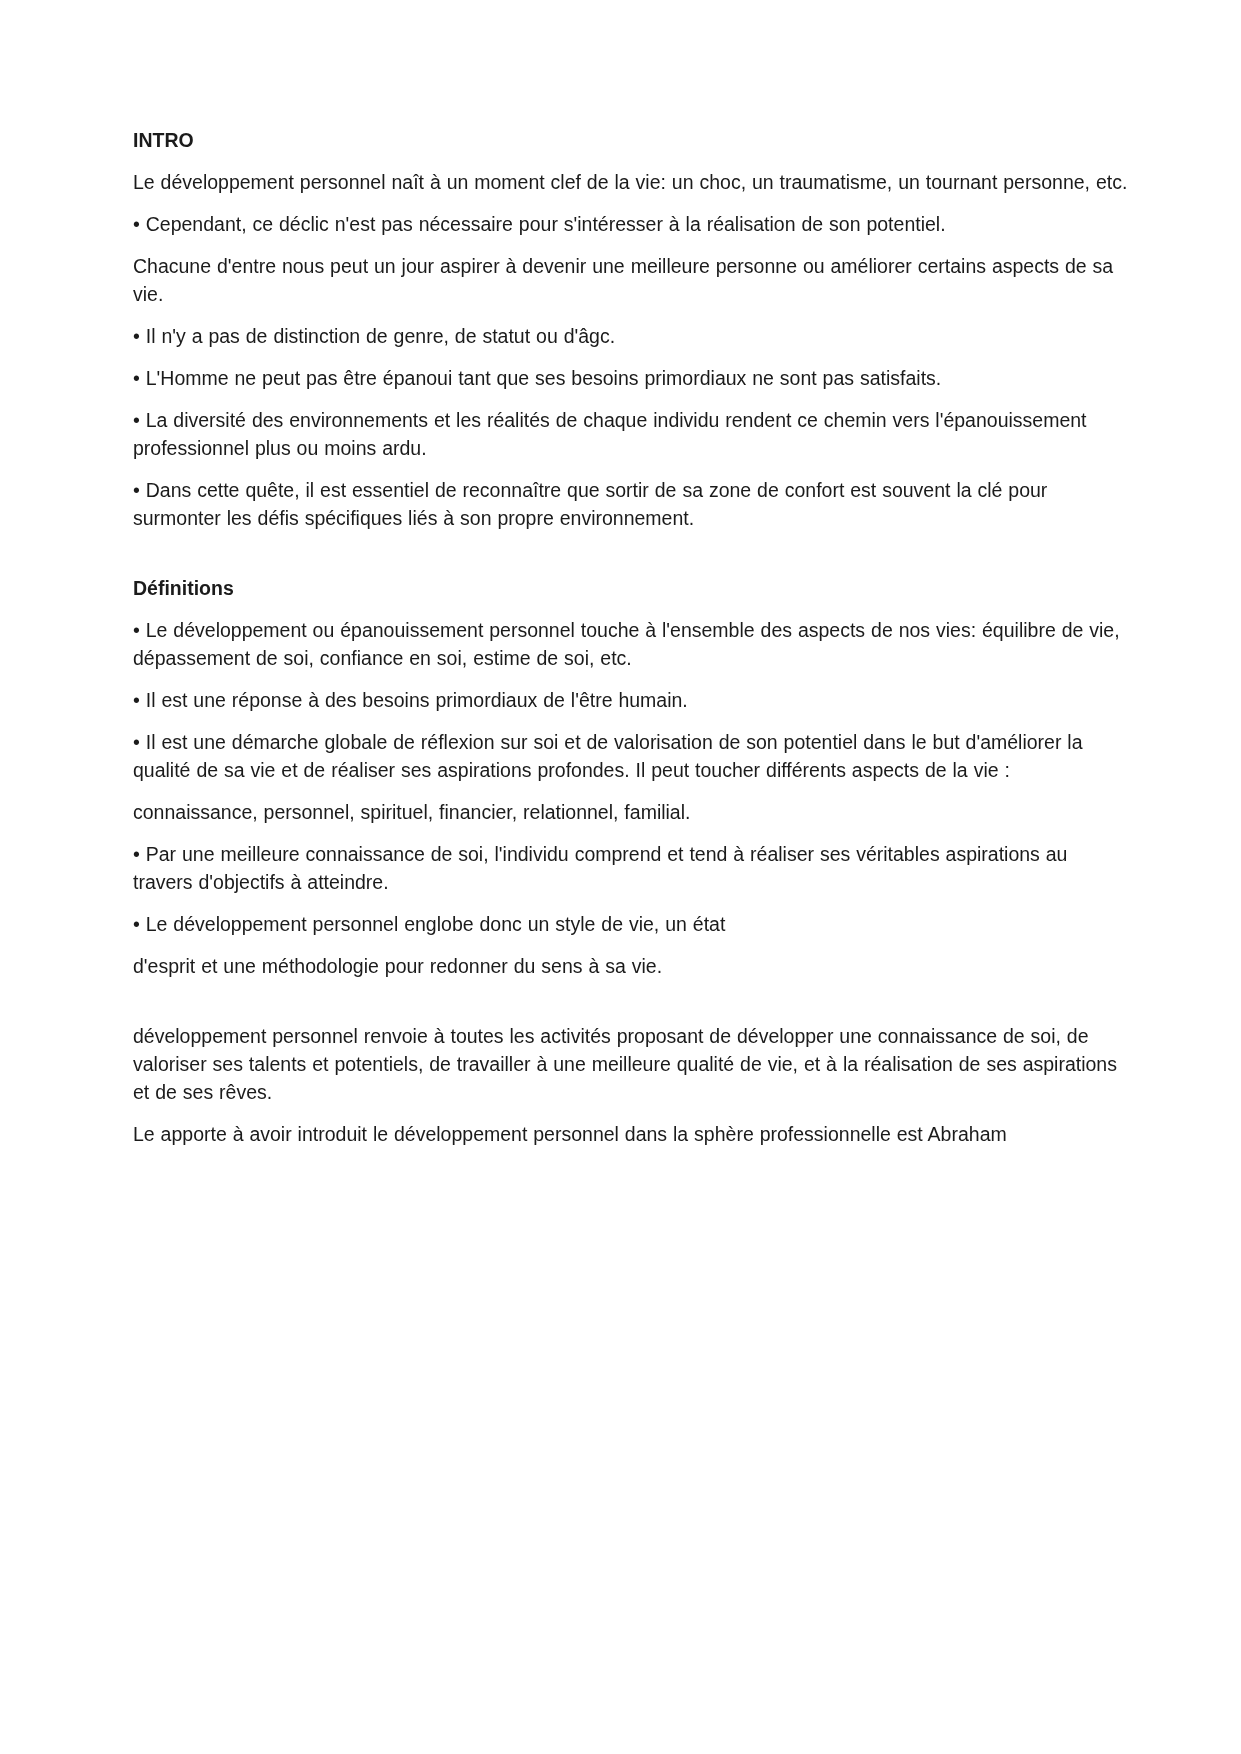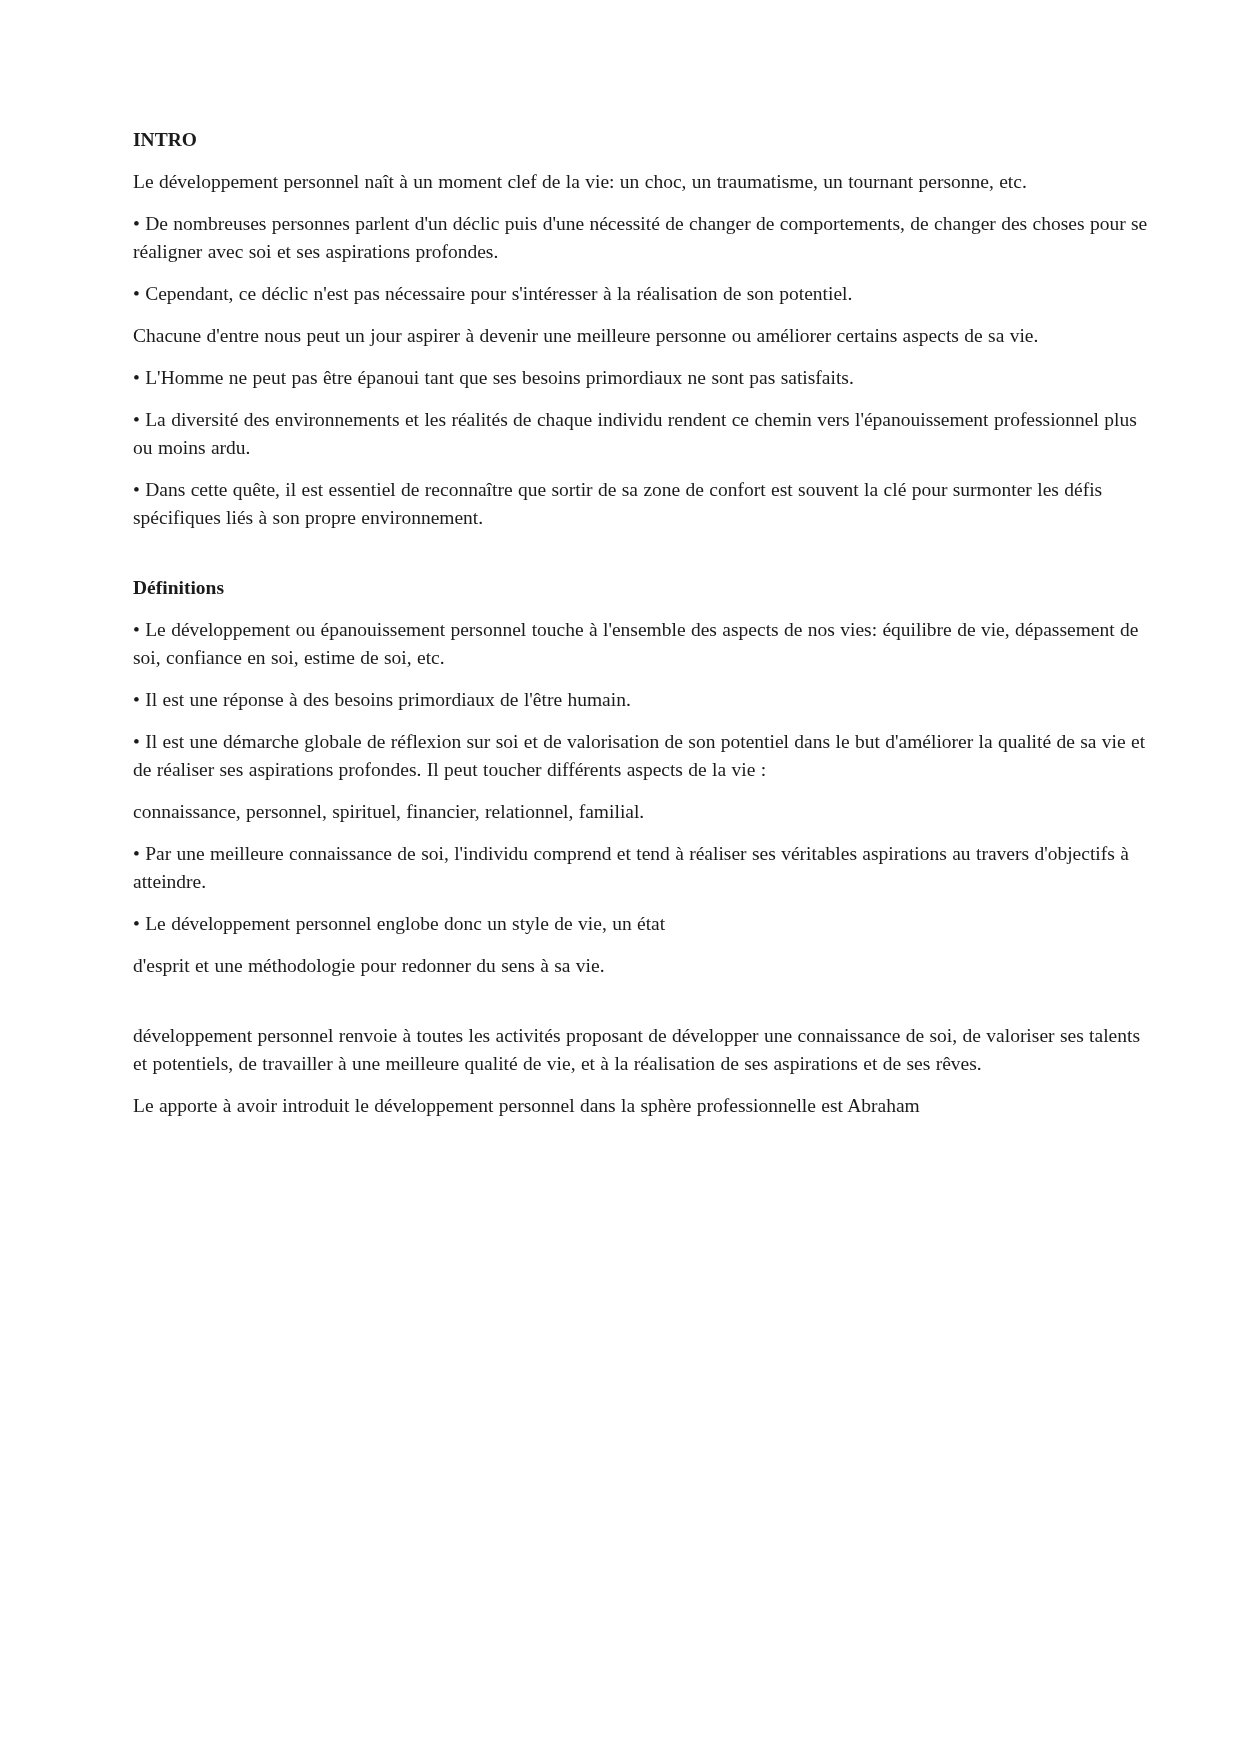--- a/index.html
+++ b/index.html
@@ -12,23 +12,22 @@
     height: 1754px;
     box-sizing: border-box;
     font-family: "Liberation Sans", sans-serif;
     color: #1b1b1b;
     overflow: hidden;
   }
   .page {
     box-sizing: border-box;
     width: 1241px;
     height: 1754px;
-    padding: 126px 82px 60px 133px;
+    padding: 126px 110px 60px 133px;
     background: #ffffff;
-    font-family: Liberation Serif, serif;
   }
   .para {
     font-size: 19.5px;
     line-height: 28px;
     margin: 0 0 14px 0;
     font-weight: 400;
     word-spacing: 0.5px;
   }
   .heading {
     font-size: 19.5px;
@@ -40,23 +39,23 @@
     margin-top: 42px;
   }
 </style>
 </head>
 <body>
 
 <div class="page">
 
   <h2 class="heading">INTRO</h2>
   <p class="para">Le développement personnel naît à un moment clef de la vie: un choc, un traumatisme, un tournant personne, etc.</p>
-  <p class="para">• De nombreuses personnes parlent d'un déclic puis d'une nécessité de changer de comportements, de changer des choses pour se réaligner avec soi et ses aspirations profondes.</p>
   <p class="para">• Cependant, ce déclic n'est pas nécessaire pour s'intéresser à la réalisation de son potentiel.</p>
   <p class="para">Chacune d'entre nous peut un jour aspirer à devenir une meilleure personne ou améliorer certains aspects de sa vie.</p>
+  <p class="para">• Il n'y a pas de distinction de genre, de statut ou d'âgc.</p>
   <p class="para">• L'Homme ne peut pas être épanoui tant que ses besoins primordiaux ne sont pas satisfaits.</p>
   <p class="para">• La diversité des environnements et les réalités de chaque individu rendent ce chemin vers l'épanouissement professionnel plus ou moins ardu.</p>
   <p class="para">• Dans cette quête, il est essentiel de reconnaître que sortir de sa zone de confort est souvent la clé pour surmonter les défis spécifiques liés à son propre environnement.</p>
 
   <h2 class="heading gap-before">Définitions</h2>
   <p class="para">• Le développement ou épanouissement personnel touche à l'ensemble des aspects de nos vies: équilibre de vie, dépassement de soi, confiance en soi, estime de soi, etc.</p>
   <p class="para">• Il est une réponse à des besoins primordiaux de l'être humain.</p>
   <p class="para">• Il est une démarche globale de réflexion sur soi et de valorisation de son potentiel dans le but d'améliorer la qualité de sa vie et de réaliser ses aspirations profondes. Il peut toucher différents aspects de la vie :</p>
   <p class="para">connaissance, personnel, spirituel, financier, relationnel, familial.</p>
   <p class="para">• Par une meilleure connaissance de soi, l'individu comprend et tend à réaliser ses véritables aspirations au travers d'objectifs à atteindre.</p>

